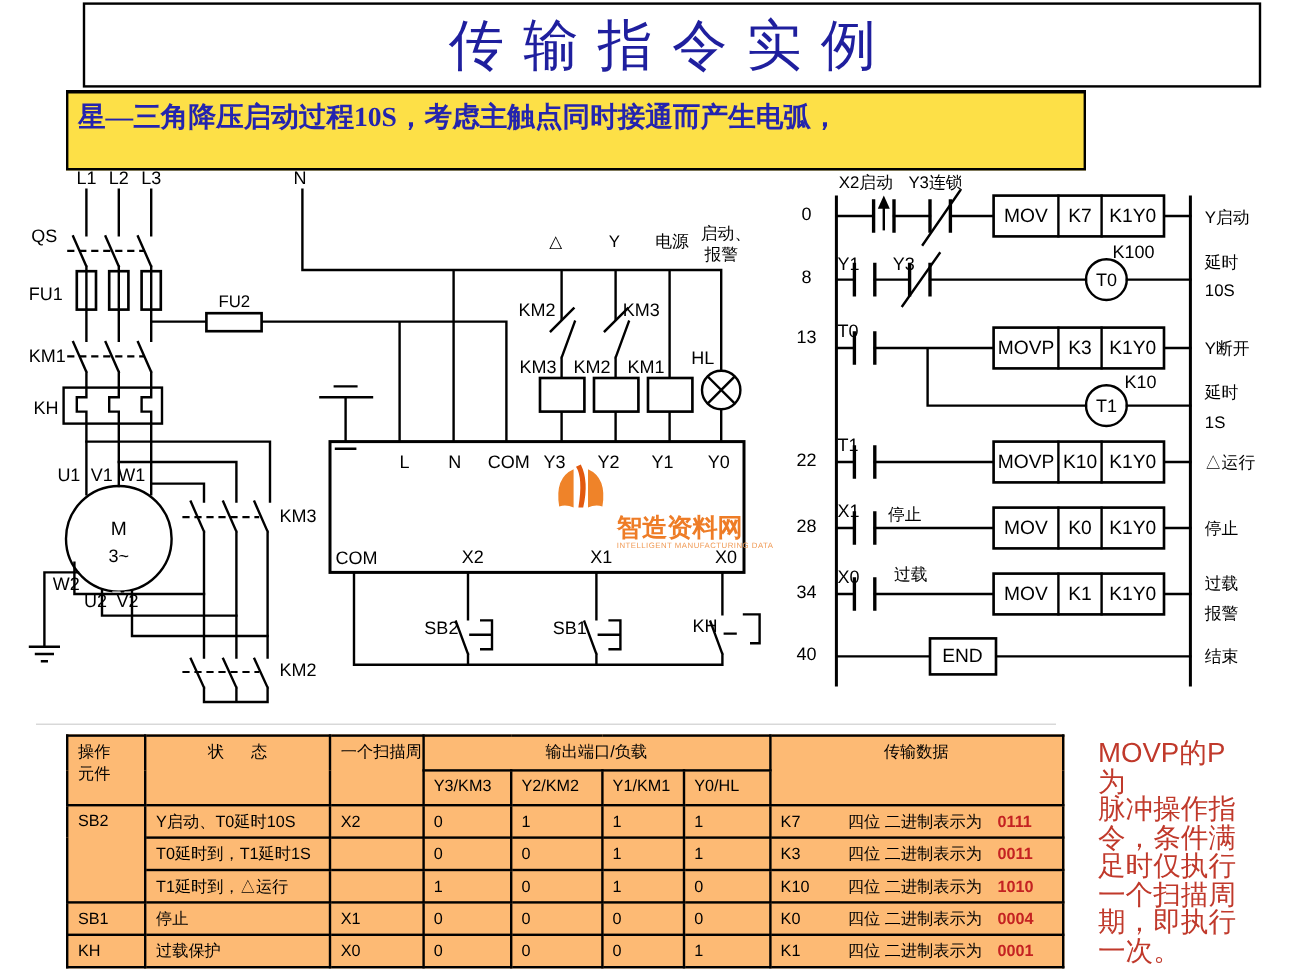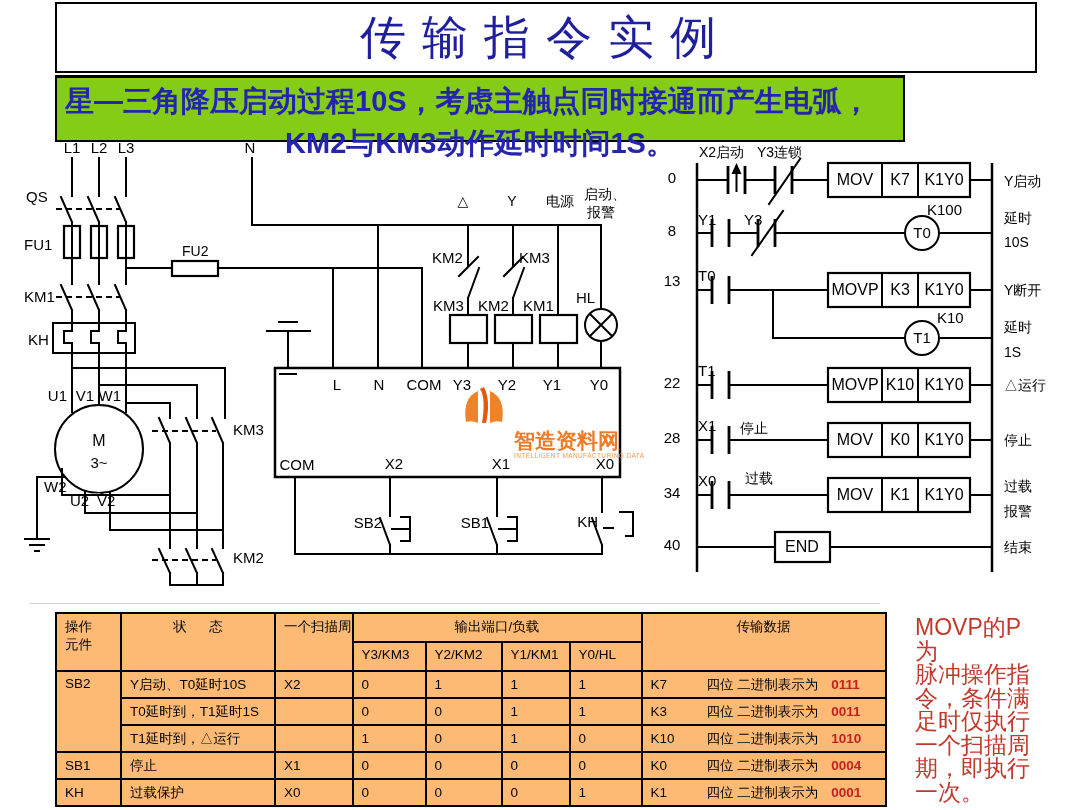--- a/index.html
+++ b/index.html
@@ -1,27 +1,27 @@
 <!DOCTYPE html>
 <html><head>
 <meta charset="utf-8">
 <style>
   html,body{margin:0;padding:0;}
   body{width:1080px;height:810px;background:#fff;position:relative;overflow:hidden;
        font-family:"Liberation Sans",sans-serif;}
   .abs{position:absolute;}
   
-  #title-box{left:55px;top:2px;width:978px;height:67px;border:2px solid #000;
+  #title-box{left:69px;top:2px;width:978px;height:67px;border:2px solid #000;
              background:#fff;text-align:center;}
   #title-box .t{font-family:"DejaVu Serif",serif;font-size:46px;letter-spacing:16px;
                 color:#1f1f9e;line-height:66px;}
   
   #subtitle-box{left:55px;top:75px;width:846px;height:62px;border:2px solid #000;
-                border-top-width:3px;background:#84cc16;color:#2424ae;
-                font-family:Liberation Sans, sans-serif;font-weight:bold;font-size:29px;}
+                border-top-width:3px;background:#fde047;color:#2424ae;
+                font-family:Liberation Serif, serif;font-weight:bold;font-size:23px;}
   #subtitle-box .l1{padding:4px 0 0 8px;text-align:left;}
   #subtitle-box .l2{text-align:center;padding-top:2px;}
   
   #diagram{left:0;top:0;width:1080px;height:810px;}
   svg .w{stroke:#000;stroke-width:2;fill:none;stroke-linecap:square;}
   svg .w25{stroke:#000;stroke-width:2.5;fill:none;}
   svg .bar{stroke:#000;stroke-width:2.8;fill:none;}
   svg .dash{stroke:#000;stroke-width:1.8;fill:none;stroke-dasharray:6 4;}
   svg .bx{stroke:#000;stroke-width:2.2;fill:#fff;}
   svg text{fill:#000;font-family:"Liberation Sans",sans-serif;font-size:15px;}
@@ -52,21 +52,20 @@
 </style>
 </head>
 <body>
 
 <div id="title-box" class="abs">
   <div class="t">传输指令实例</div>
 </div>
 
 <div id="subtitle-box" class="abs">
   <div class="l1">星—三角降压启动过程10S，考虑主触点同时接通而产生电弧，</div>
-  <div class="l2">KM2与KM3动作延时时间1S。</div>
 </div>
 
 <div id="table-shadow" class="abs"></div>
 
 <svg id="diagram" class="abs" width="1080" height="810" viewBox="0 0 1080 810">
 
   <g>
     <path class="w" d="M72,158 V196 M99,158 V196 M126,158 V196
       M72,222 L61,197 M99,222 L88,197 M126,222 L115,197
       M72,222 V284 M99,222 V284 M126,222 V284

